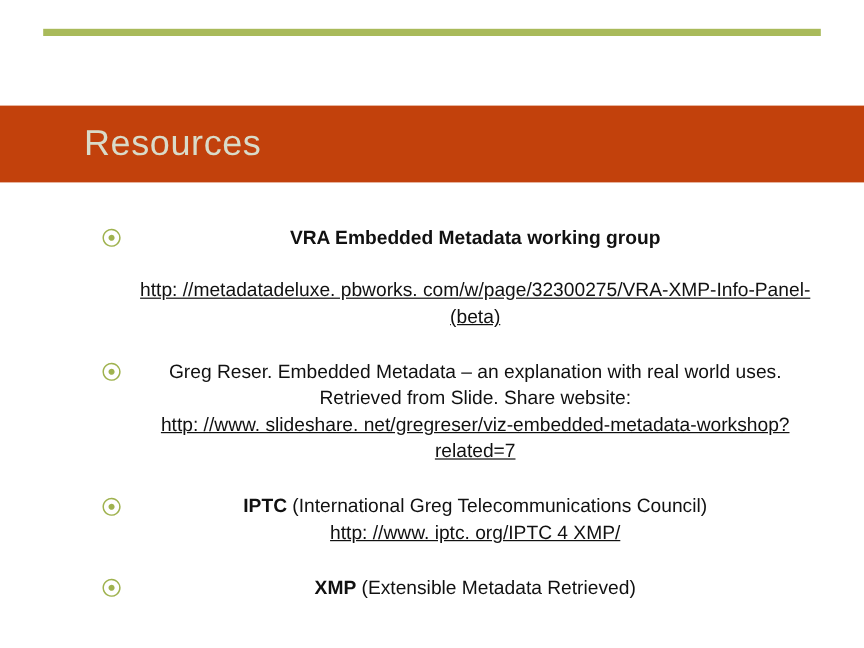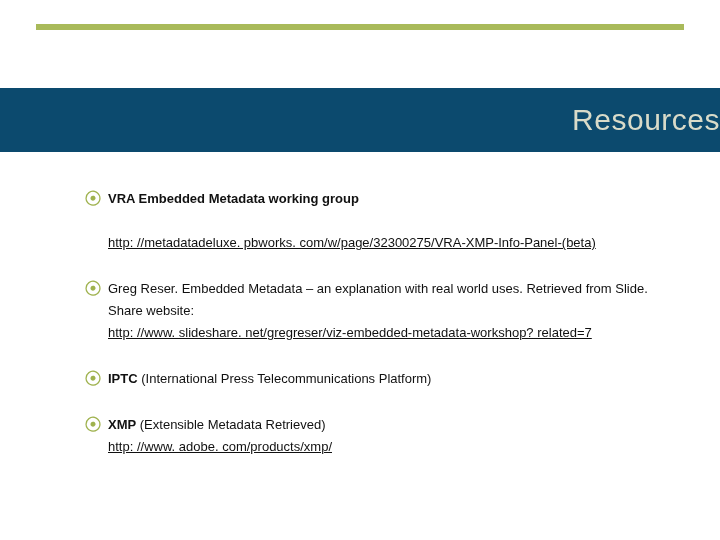--- a/index.html
+++ b/index.html
@@ -1,24 +1,24 @@
 <!DOCTYPE html>
 <html><head>
 <meta charset="utf-8">
 <style>
   * { margin: 0; padding: 0; box-sizing: border-box; }
   html, body { width: 720px; height: 540px; background: #fff; font-family: Arial, Helvetica, sans-serif; color: #111; }
   .slide { width: 720px; height: 540px; position: relative; background: #fff; }
   .top-rule { position: absolute; top: 24px; left: 36px; right: 36px; height: 6px; background: #a9ba5a; }
-  .title-bar { position: absolute; top: 88px; left: 0; right: 0; height: 64px; background: #0c4a6e; display: flex; align-items: center; justify-content: flex-end; }
+  .title-bar { position: absolute; top: 88px; left: 0; right: 0; height: 64px; background: #c2410c; display: flex; align-items: center; }
   .title-text { color: #d9dbc9; font-size: 30px; font-weight: 400; margin-left: 70px; letter-spacing: .5px; }
   .content { position: absolute; top: 188px; left: 84px; right: 36px; }
   .item { display: flex; align-items: flex-start; margin-bottom: 24px; }
   .bullet { flex: 0 0 auto; width: 24px; color: #9fb24e; font-size: 18px; line-height: 22px; text-align: left; }
-  .text { flex: 1 1 auto; font-size: 13px; line-height: 22px; color: #111; }
+  .text { flex: 1 1 auto; font-size: 16px; line-height: 22px; color: #111; text-align: center; }
   .bold { font-weight: 700; }
   .link { text-decoration: underline; color: #111; display: inline; }
 </style>
 </head>
 <body>
 
 <div class="slide">
   <div class="top-rule"></div>
 
   <div class="title-bar">
@@ -40,26 +40,26 @@
       <div class="bullet">⦿</div>
       <div class="text">
         <span>Greg Reser. Embedded Metadata – an explanation with real world uses. Retrieved from Slide. Share website:</span><br>
         <span class="link">http: //www. slideshare. net/gregreser/viz-embedded-metadata-workshop? related=7</span>
       </div>
     </div>
 
     <div class="item">
       <div class="bullet">⦿</div>
       <div class="text">
-        <span class="bold">IPTC</span><span> (International Press Telecommunications Platform)</span><br>
+        <span class="bold">IPTC</span><span> (International Greg Telecommunications Council)</span><br>
+        <span class="link">http: //www. iptc. org/IPTC 4 XMP/</span>
       </div>
     </div>
 
     <div class="item">
       <div class="bullet">⦿</div>
       <div class="text">
         <span class="bold">XMP</span><span> (Extensible Metadata Retrieved)</span><br>
-        <span class="link">http: //www. adobe. com/products/xmp/</span>
       </div>
     </div>
 
   </div>
 </div>
 
 </body></html>

